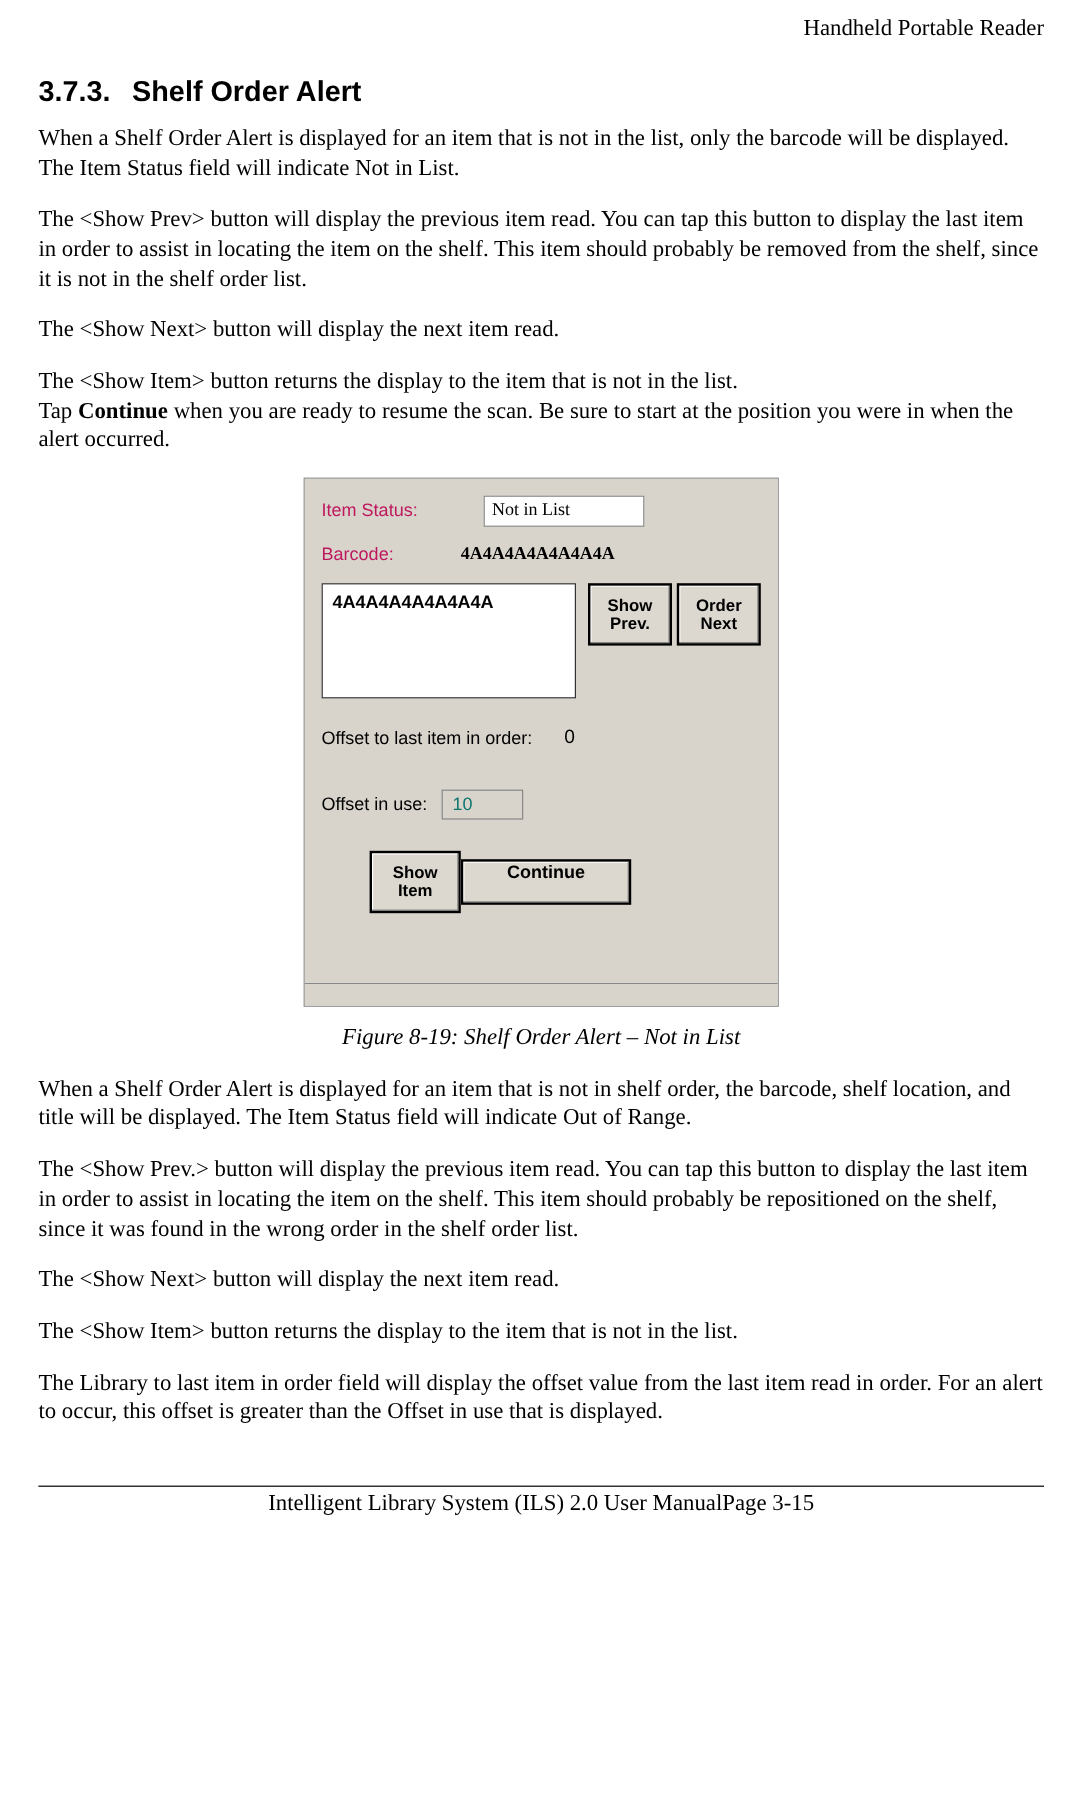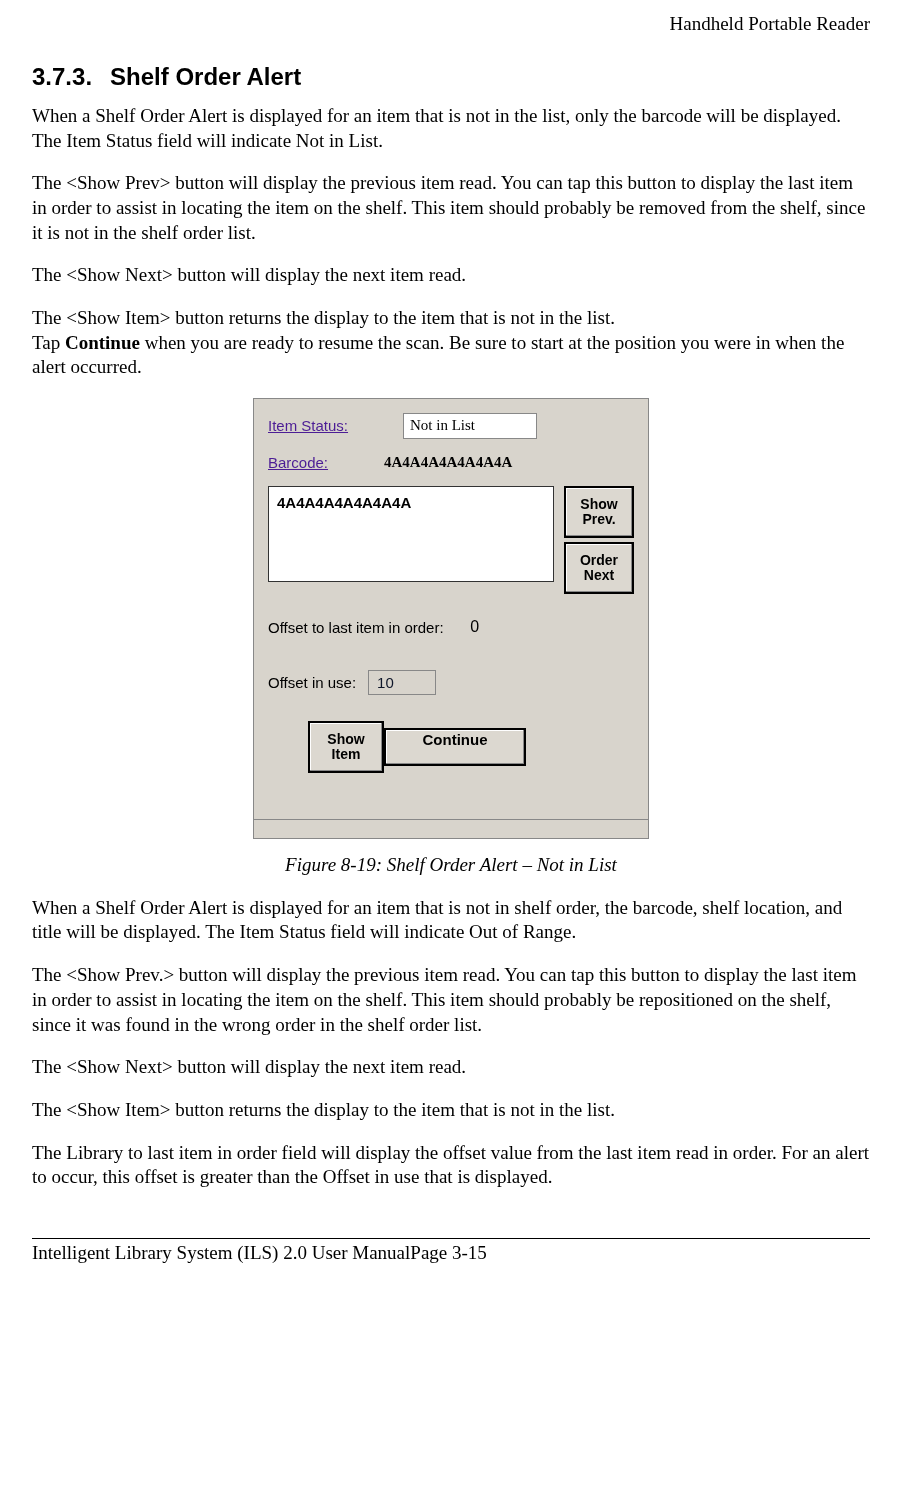--- a/index.html
+++ b/index.html
@@ -31,21 +31,21 @@
     font-style: italic;
     margin: 14px 0 18px 0;
   }
   .footer-hr {
     border: none;
     border-top: 1px solid #000;
     margin: 48px 0 2px 0;
   }
   .footer {
     display: flex;
-    justify-content: flex-start;
+    justify-content: center;
     font-size: 19px;
   }
 
   
   .device-wrap {
     display: flex;
     justify-content: center;
     margin: 6px 0 0 0;
   }
   .device {
@@ -91,21 +91,21 @@
     font-weight: bold;
   }
   .screen {
     background: #d8d4cc;
     padding: 14px 14px 10px 14px;
     min-height: 420px;
     position: relative;
     box-sizing: border-box;
   }
   .row { display: flex; align-items: center; margin-bottom: 12px; }
-  .lbl { width: 135px; color: #4c1d95; text-decoration: underline; }
+  .lbl { width: 135px; color: #be185d; }
   .val-box {
     background: #fff;
     border: 1px solid #888;
     padding: 2px 6px;
     font-family: Liberation Serif, serif;
     font-size: 15px;
     min-width: 120px;
   }
   .barcode-val {
     font-weight: bold;
@@ -121,21 +121,21 @@
     border: 1px solid #333;
     width: 290px;
     height: 96px;
     padding: 6px 8px;
     font-weight: bold;
     box-sizing: border-box;
   }
   .side-btns {
     margin-left: 10px;
     display: flex;
-    flex-direction: column;
+    flex-direction: row;
     gap: 4px;
   }
   .wince-btn {
     background: #dcd8d0;
     border: 2px solid #000;
     box-shadow: inset -1px -1px 0 #888, inset 1px 1px 0 #fff;
     font-weight: bold;
     font-size: 14px;
     text-align: center;
     padding: 2px 4px;
@@ -143,21 +143,21 @@
     cursor: pointer;
   }
   .side-btns .wince-btn { width: 58px; height: 44px; display:flex; align-items:center; justify-content:center; }
   .offset-row { display:flex; align-items:center; margin-top: 22px; }
   .offset-row .olabel { flex: 0 0 auto; }
   .offset-val { margin-left: 14px; background:#fff; border:1px solid #888; padding:1px 8px; min-width:18px; text-align:center;}
   .offset-inuse-row { display:flex; align-items:center; margin-top: 31px;}
   .disabled-box {
     background:#d8d4cc;
     border:1px solid #888;
-    color:#0f172a;
+    color:#0f766e;
     padding:2px 8px;
     min-width: 50px;
     margin-left: 12px;
   }
   .bottom-btns {
     display:flex;
     margin-top: 26px;
     align-items:center;
     padding-left: 40px;
   }

